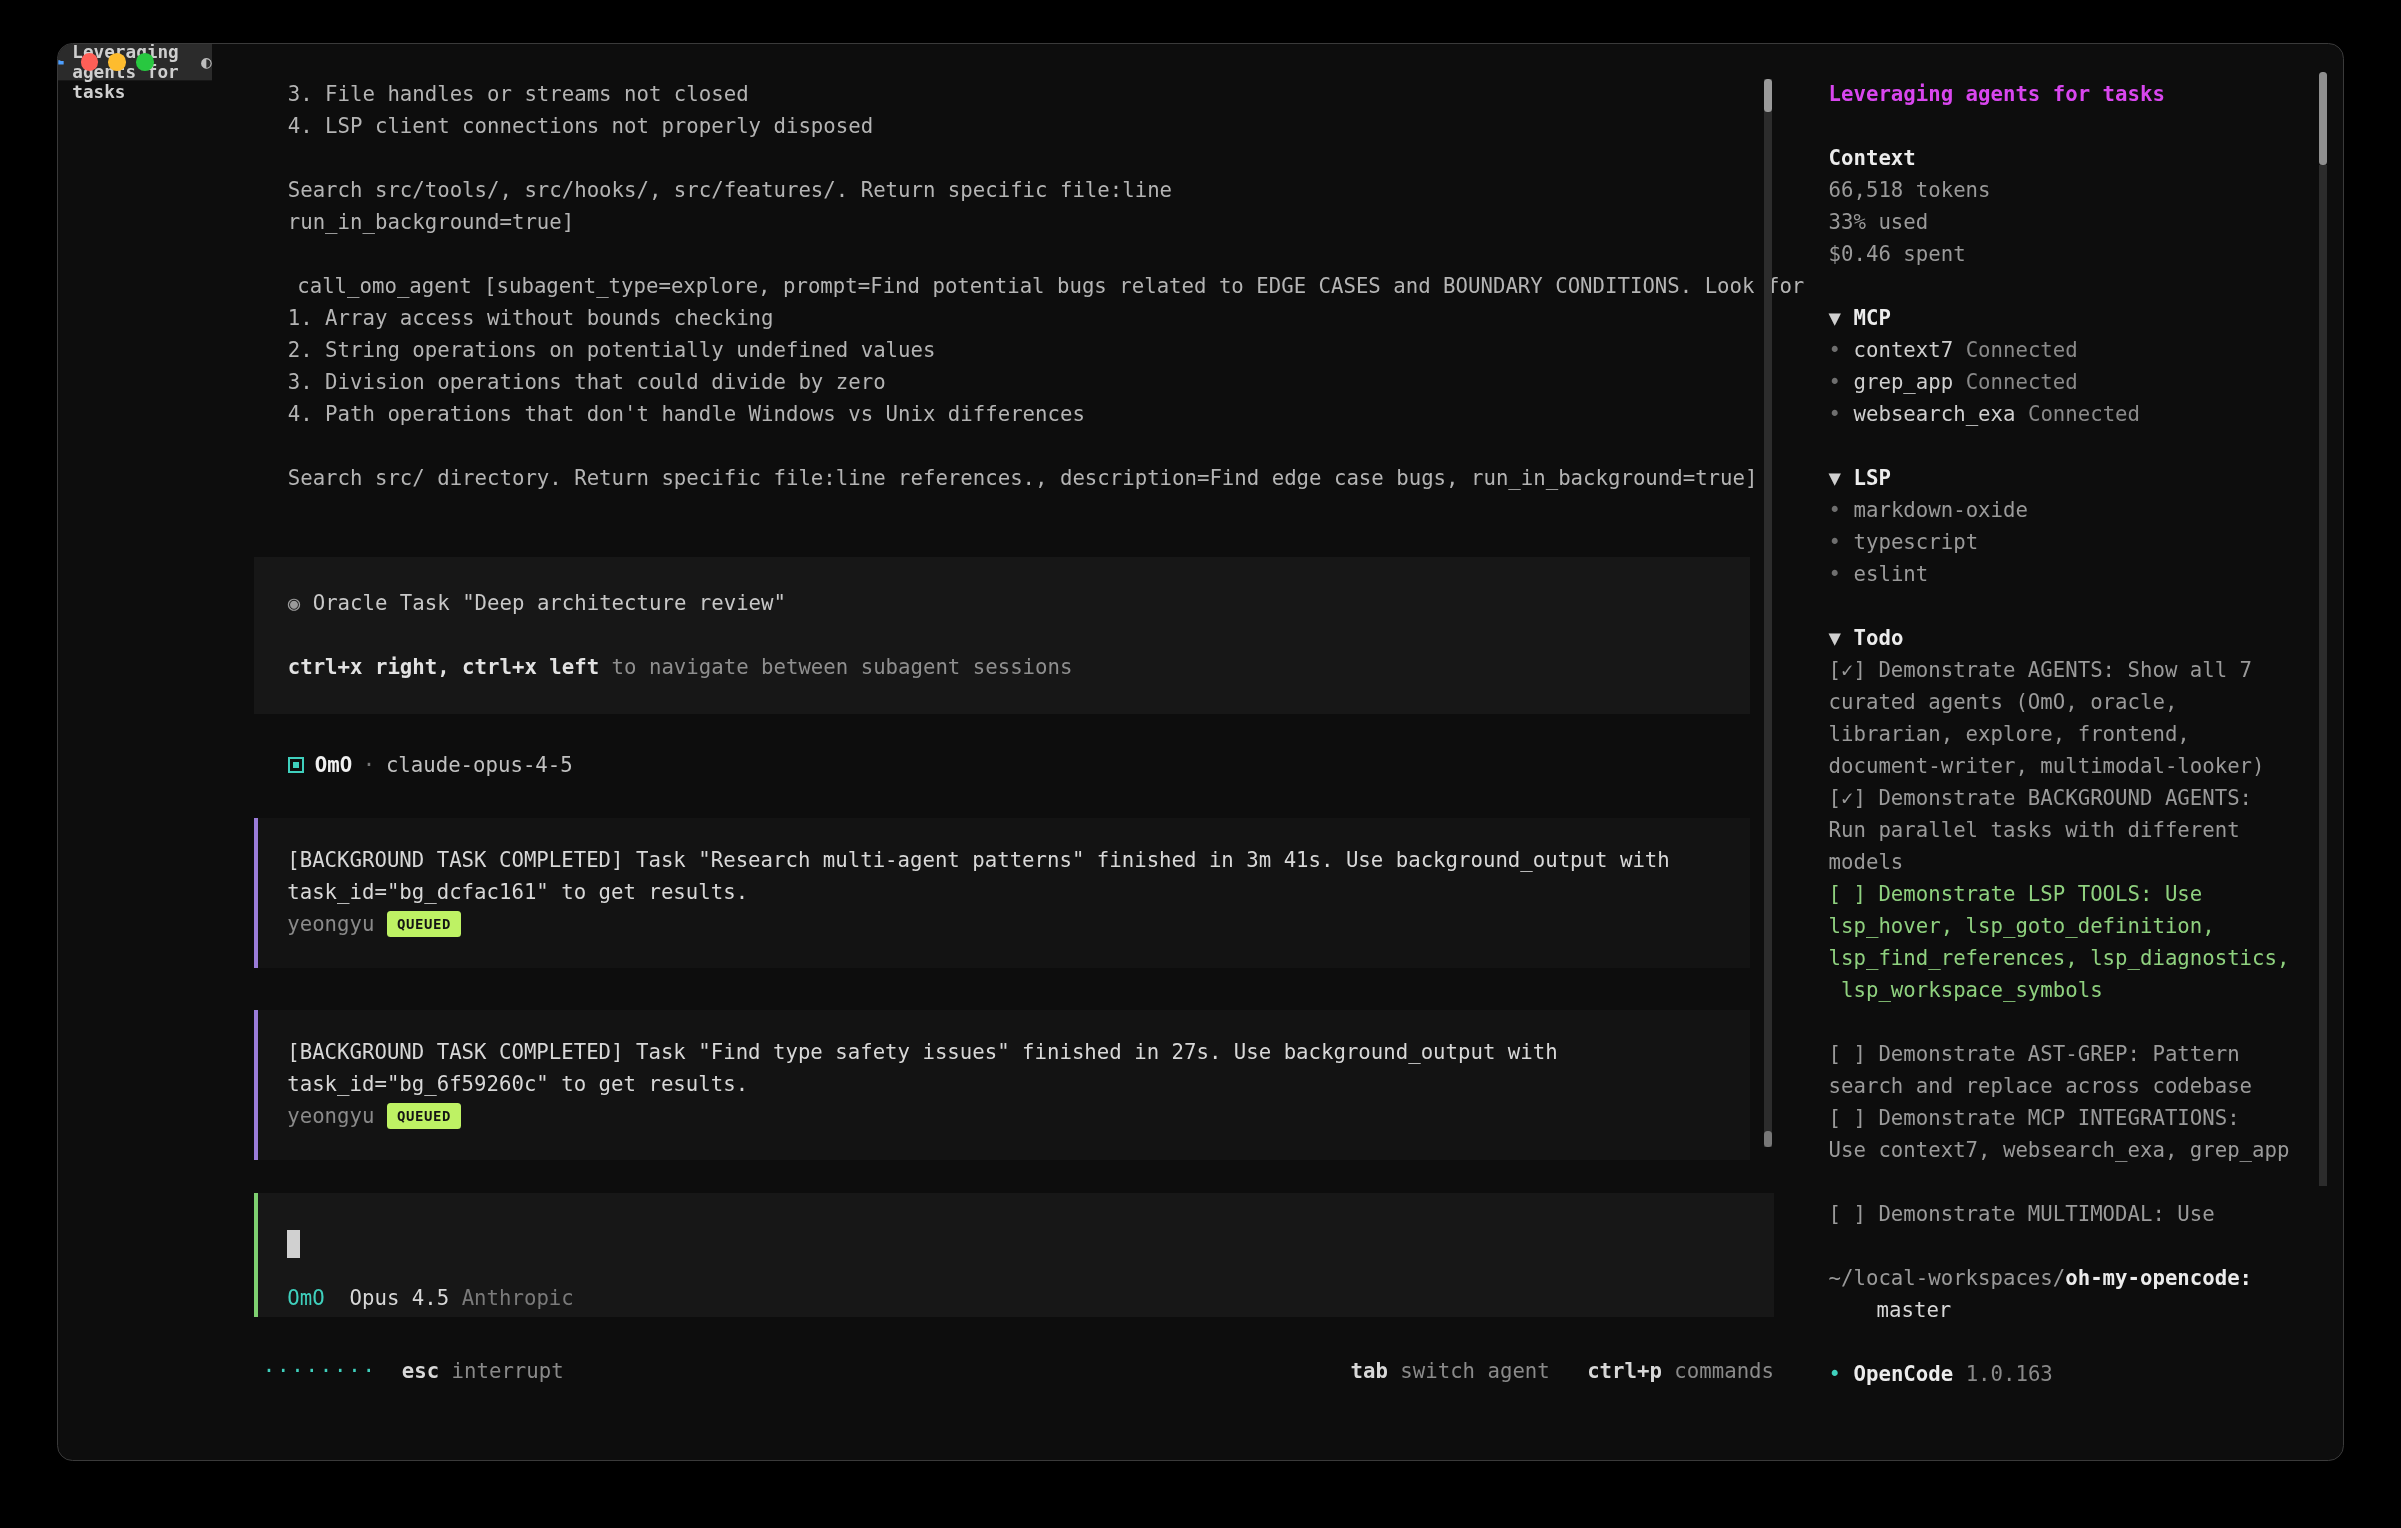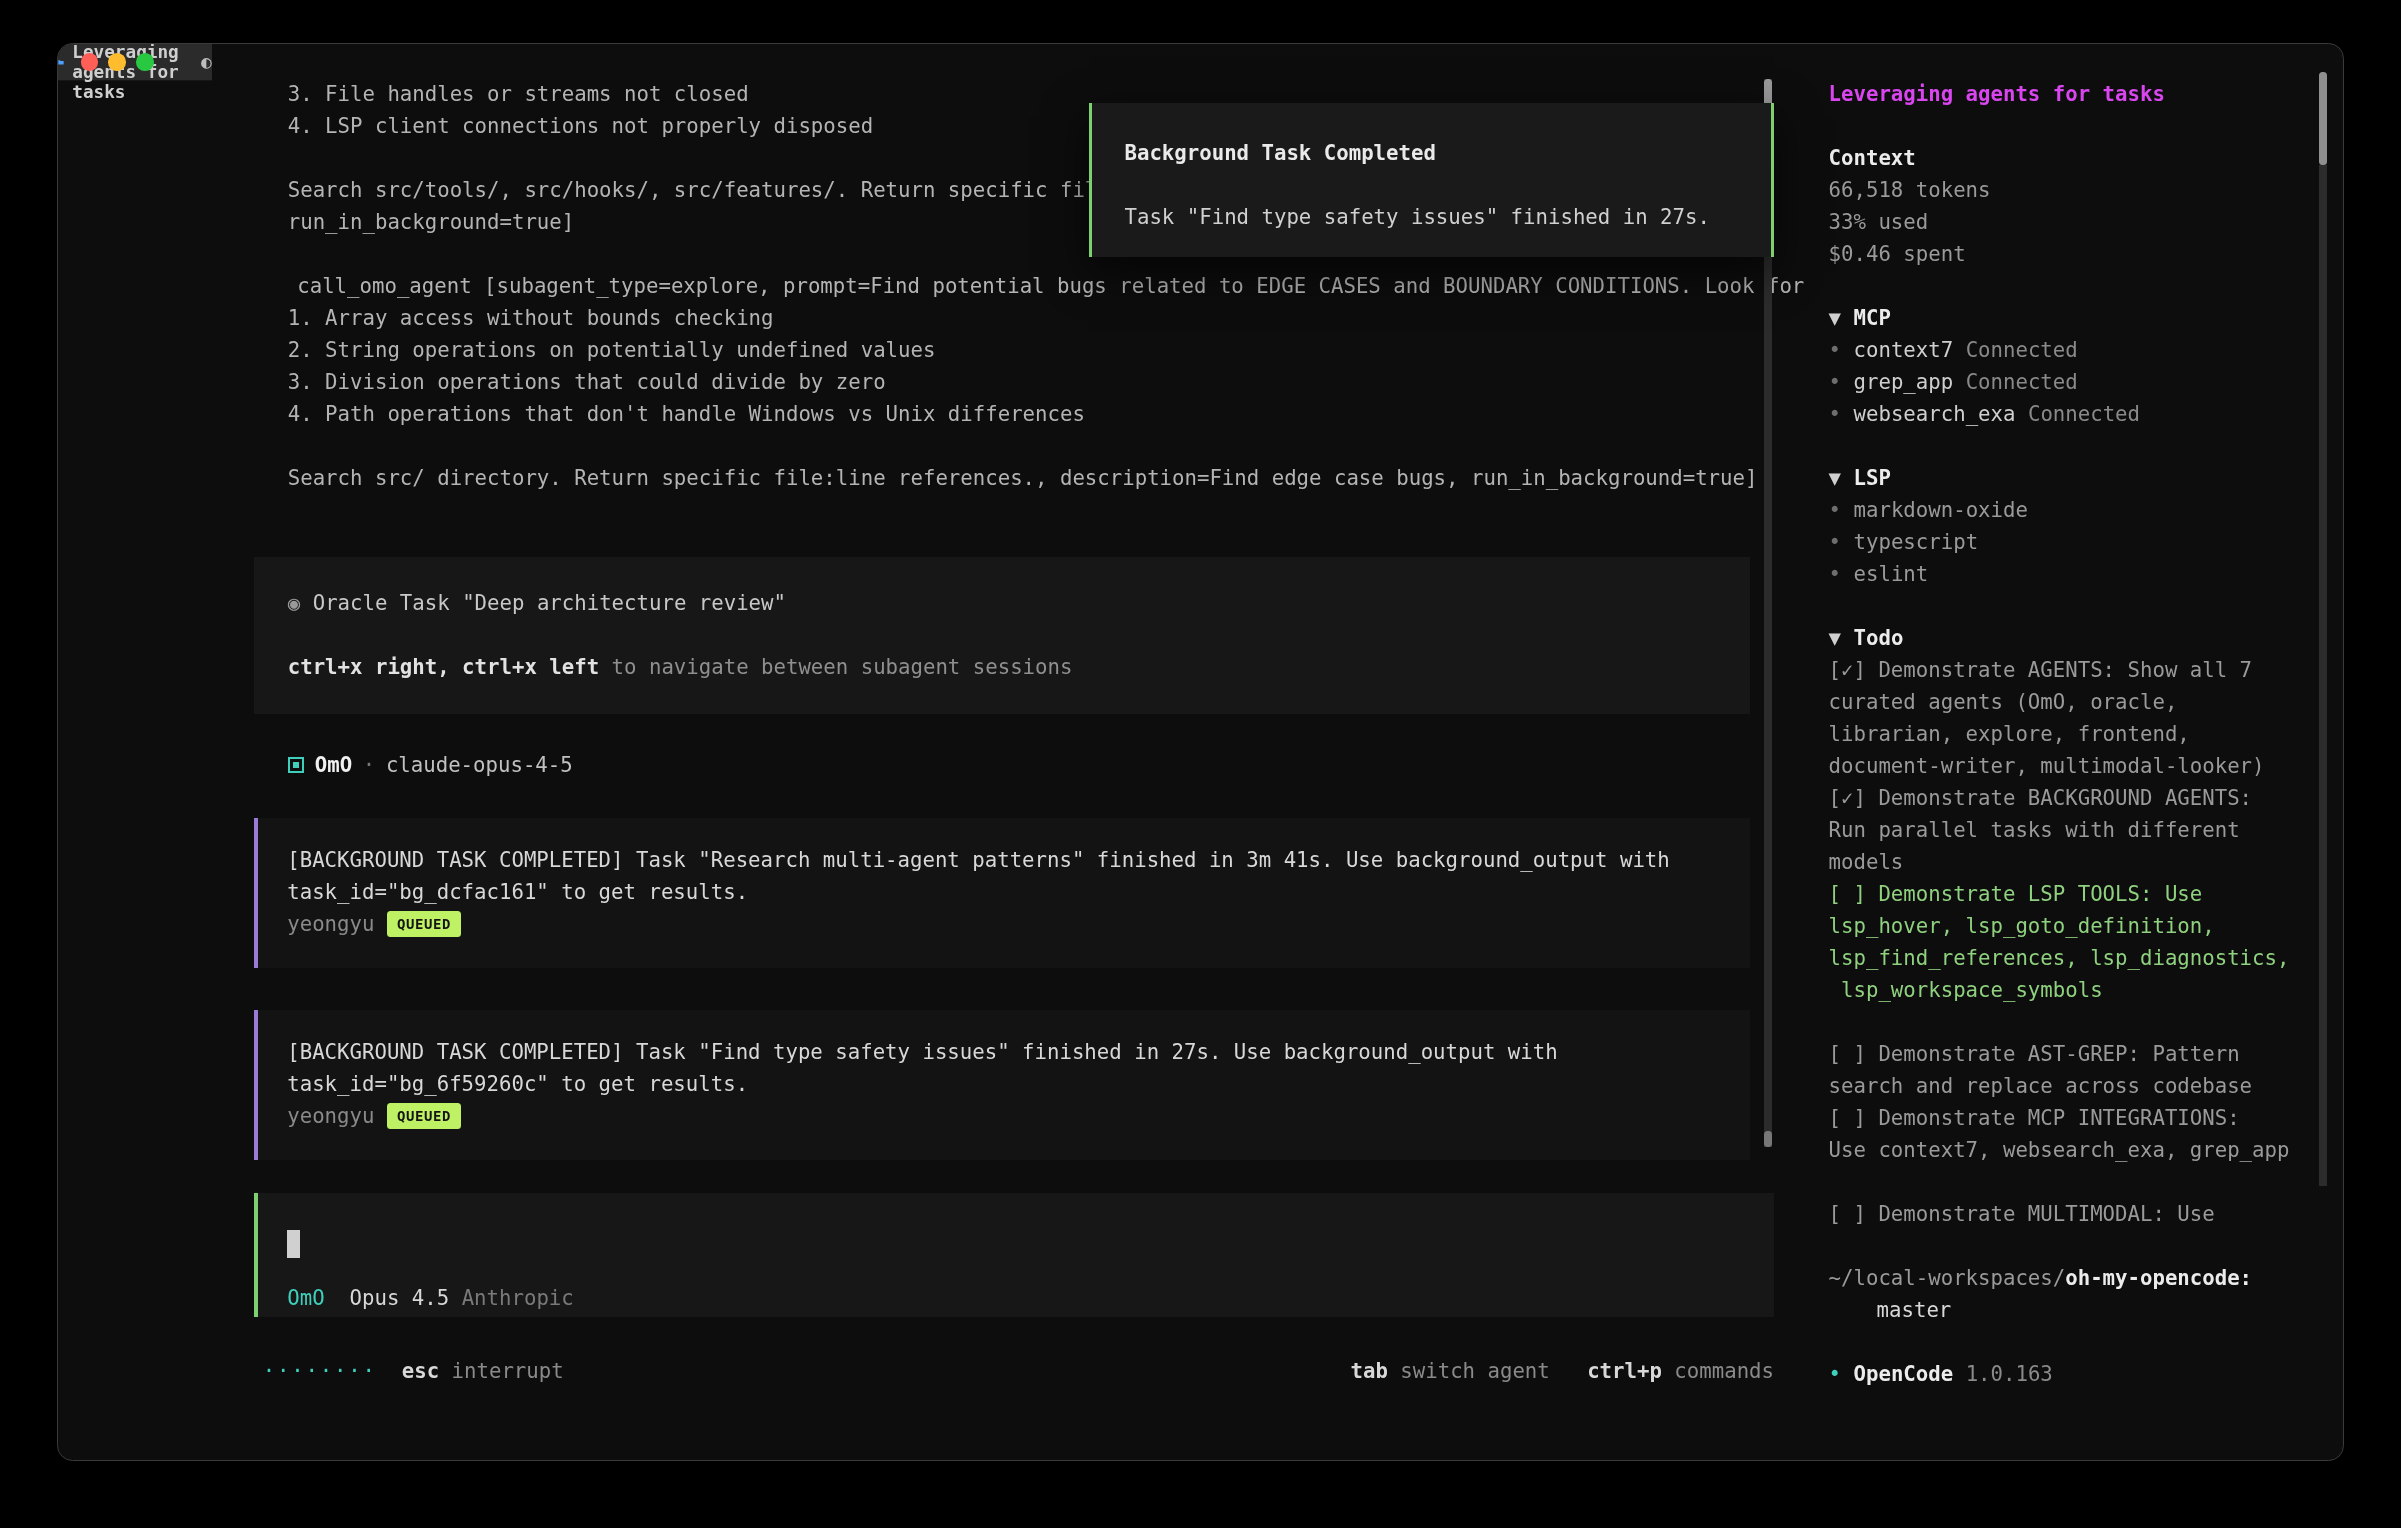--- a/index.html
+++ b/index.html
@@ -194,25 +194,20 @@
           <div class="sb-left">
             <span class="spinner">········</span><span>  </span><span class="key">esc</span><span> </span><span class="lbl">interrupt</span>
           </div>
           <div class="sb-right">
             <span class="key">tab</span><span> </span><span class="lbl">switch agent</span><span>   </span><span class="key">ctrl+p</span><span> </span><span class="lbl">commands</span>
           </div>
         </div>
 
       </div>
 
-      <div class="toast">
-        <div class="t-title">Background Task Completed</div>
-        <div class="t-gap"></div>
-        <div class="t-body">Task "Find type safety issues" finished in 27s.</div>
-      </div>
 
       <div class="main-track"></div>
       <div class="main-thumb-top"></div>
       <div class="main-thumb-bot"></div>
     </div>
 
     <div class="sidebar">
 
       <div class="sb-title">Leveraging agents for tasks</div>
       <div class="gap"></div>

